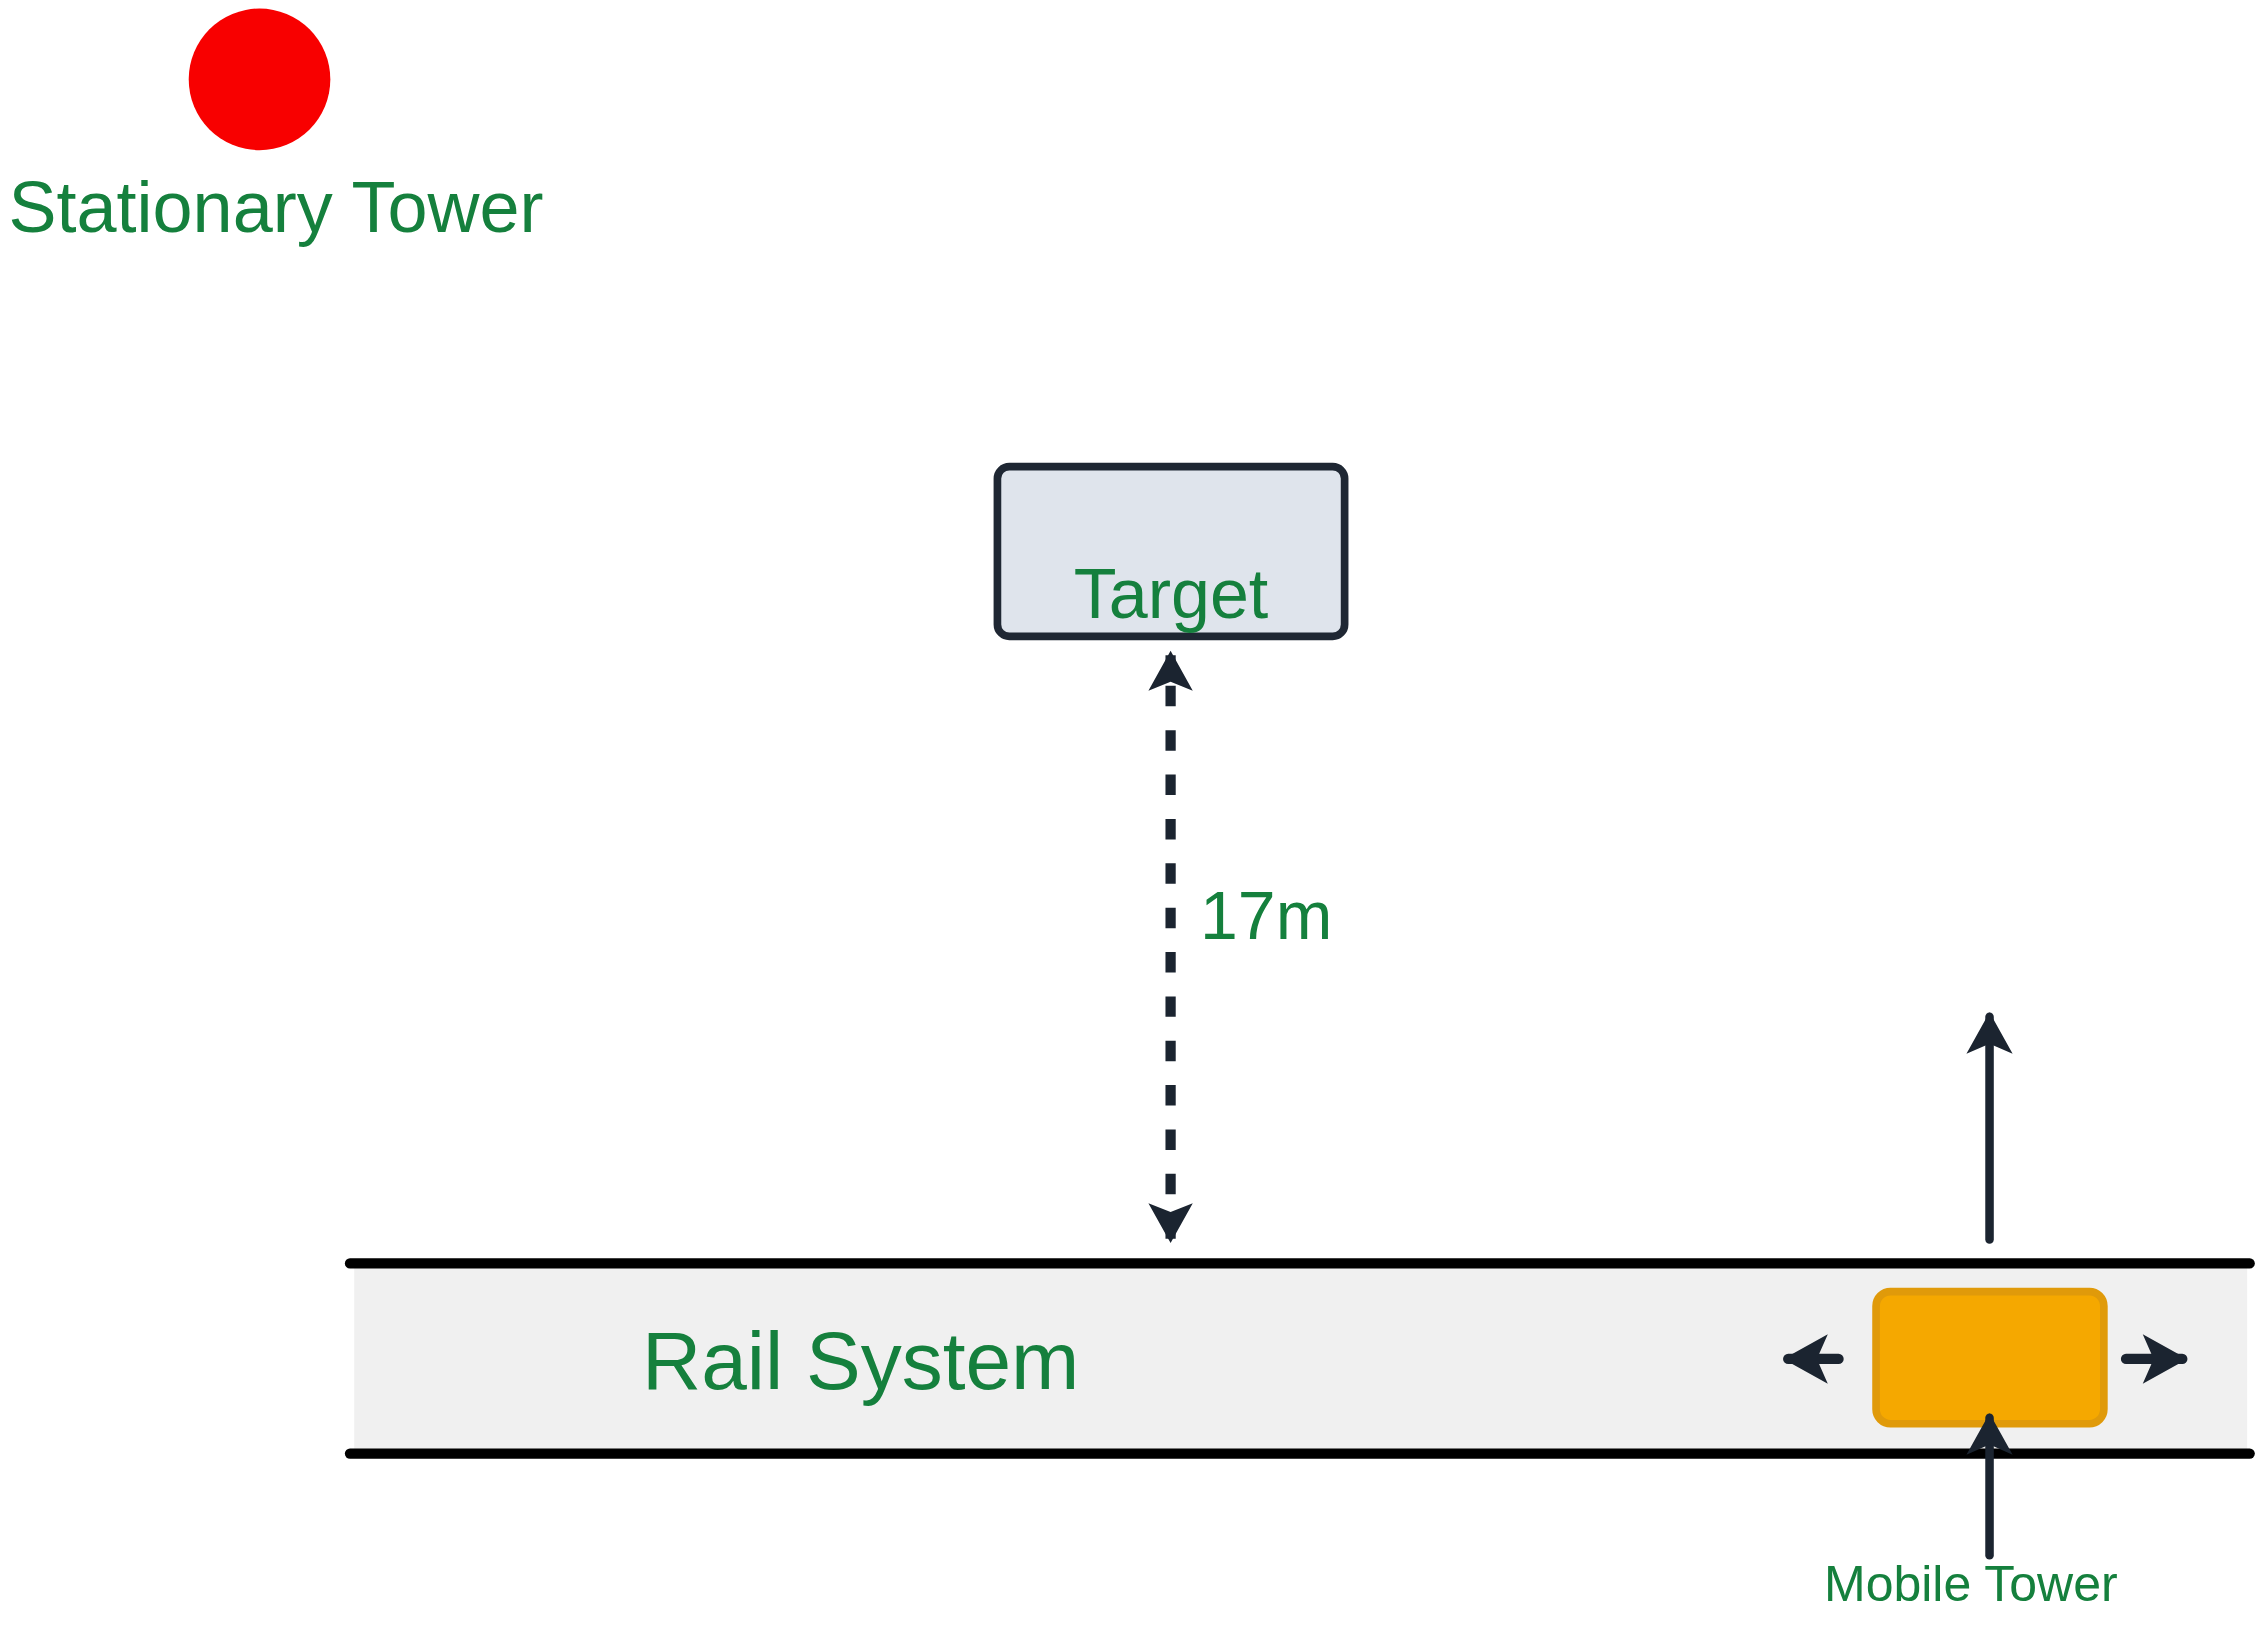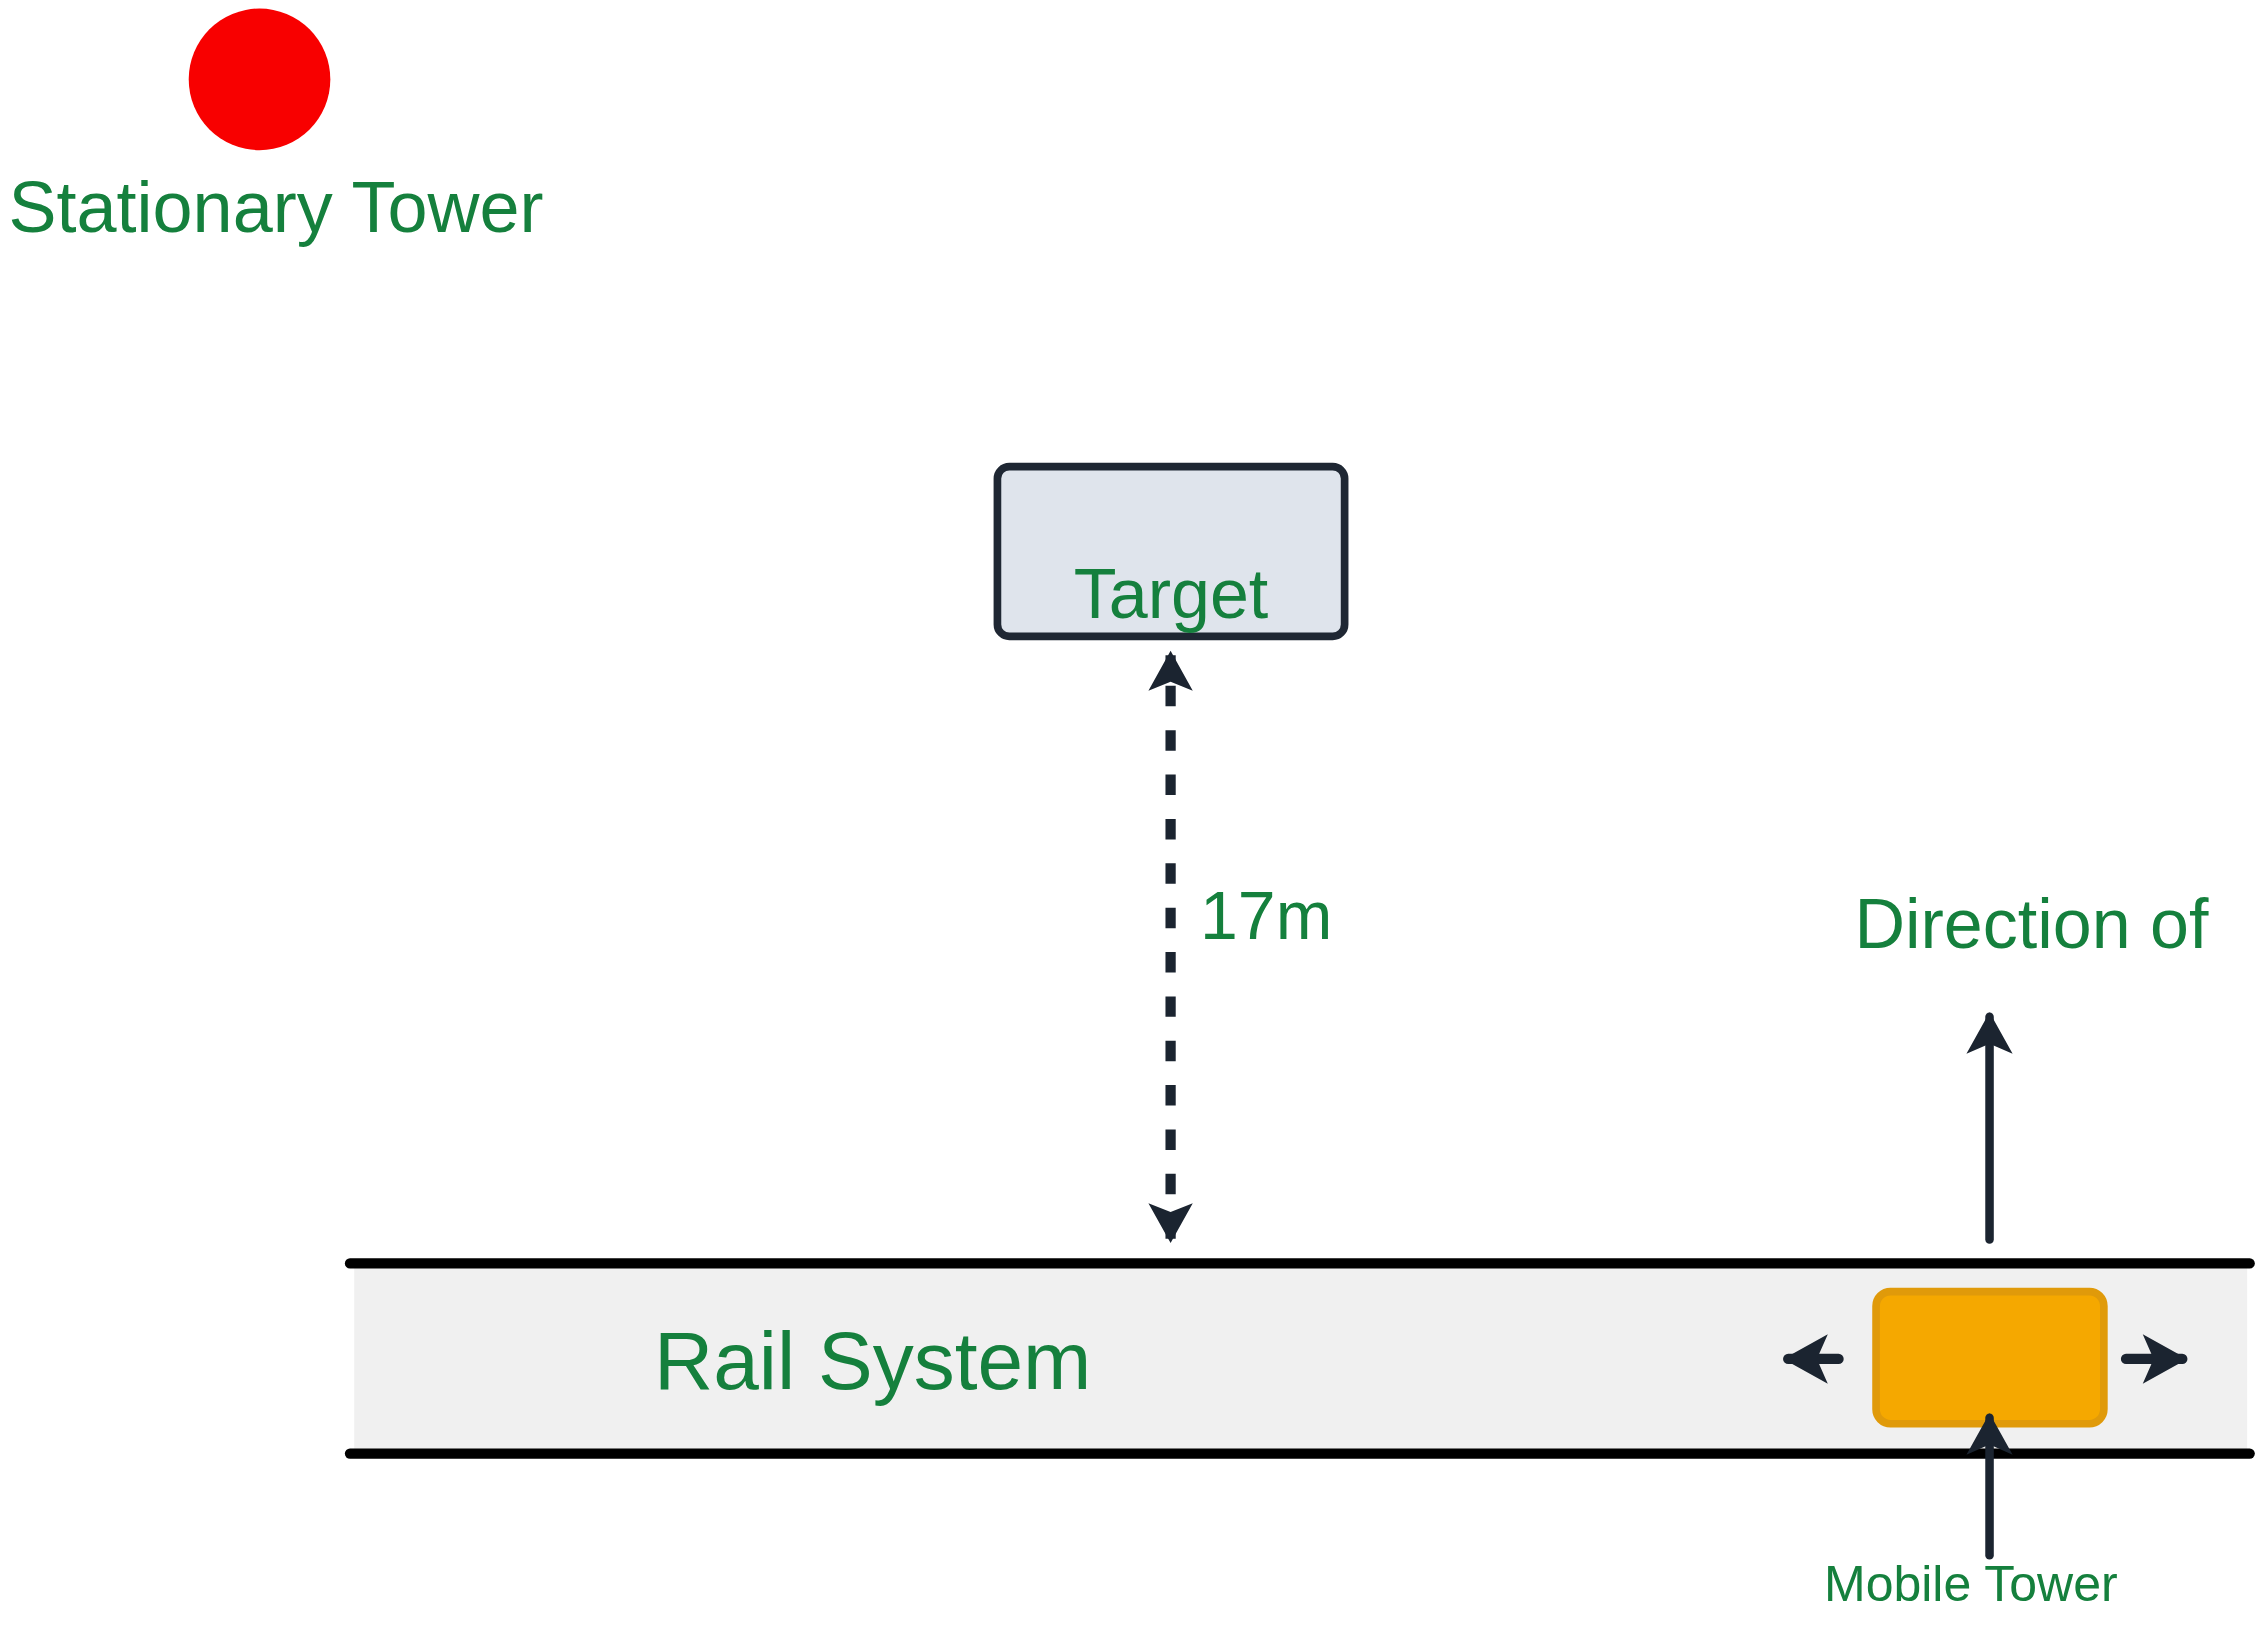--- a/index.html
+++ b/index.html
@@ -28,21 +28,21 @@
     font-family: "Liberation Sans", sans-serif;
     white-space: pre;
     line-height: 1.12;
   }
   #stationary-tower-label { left: 8.5px; top: 167px; font-size: 72px; }
   #target-label {
     left: 994px; top: 529px; width: 354px;
     text-align: center; font-size: 70px; margin-top: 26px;
   }
   #distance-label { left: 1200px; top: 877px; font-size: 68px; }
-  #rail-label { left: 642px; top: 1315px; font-size: 82px; margin-left: 12px; }
+  #rail-label { left: 642px; top: 1315px; font-size: 82px; }
   #sonar-direction-label {
     left: 1741px; top: 807px; width: 503px;
     text-align: center; font-size: 70px;
   }
   #mobile-tower-label { left: 1824px; top: 1556px; font-size: 50px; }
 </style>
 </head>
 <body>
 
 <div id="canvas">
@@ -82,19 +82,19 @@
 
   <div class="lbl" id="stationary-tower-label">Stationary Tower</div>
 
   <div class="lbl" id="target-label">Target</div>
 
   <div class="lbl" id="distance-label">17m</div>
 
   <div class="lbl" id="rail-label">Rail System</div>
 
   <div class="lbl" id="sonar-direction-label">
-    <span>Direction of</span><br>
+    <br>
   </div>
 
   <div class="lbl" id="mobile-tower-label">Mobile Tower</div>
 
 </div>
 
 
 </body></html>

